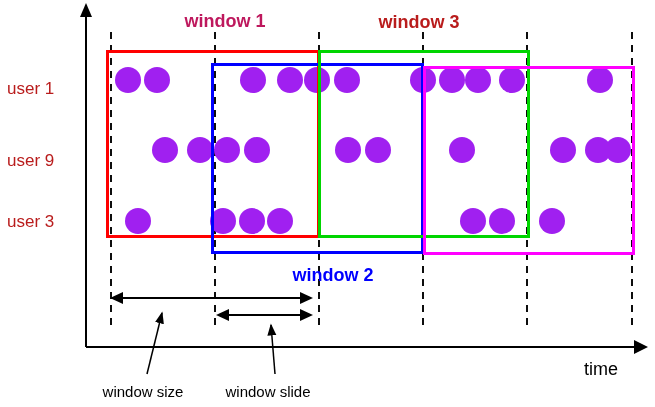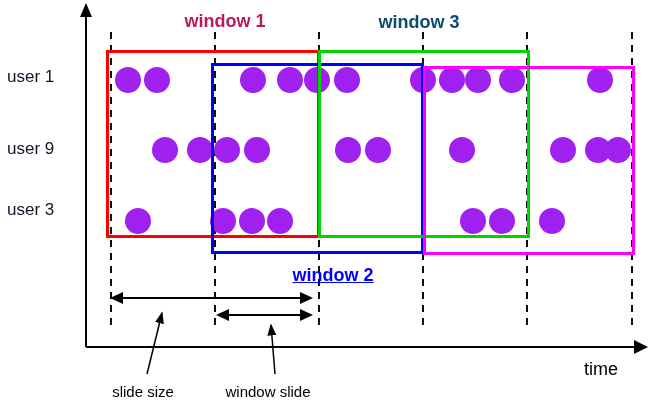--- a/index.html
+++ b/index.html
@@ -1,37 +1,37 @@
 <!DOCTYPE html>
 <html><head>
 <meta charset="utf-8">
 <style>
   html,body { margin:0; padding:0; background:#fff; }
   .canvas {
     position:relative; width:655px; height:407px; background:#ffffff;
     font-family:"Liberation Sans", sans-serif; overflow:hidden;
   }
   .user-label {
-    position:absolute; left:7px; font-size:17px; color:#0f172a; white-space:nowrap;
+    position:absolute; left:7px; font-size:17px; color:#b91c1c; white-space:nowrap;margin-top:12px;
   }
   .winbox {
     position:absolute; border:3px solid #000; box-sizing:border-box; z-index:3;
     background:transparent;
   }
   .win1 { left:106px; top:50px;  width:214px; height:188px; }
   .win2 { left:211px; top:63px;  width:213px; height:191px; }
   .win3 { left:318px; top:50px;  width:212px; height:188px; }
   .win4 { left:423px; top:66px;  width:212px; height:189px; }
   .winlabel {
     position:absolute; font-size:18px; font-weight:bold; white-space:nowrap;
     transform:translateX(-50%); z-index:4;
   }
   .wl1 { left:225px; top:11px; }
   .wl3 { left:419px; top:12px; }
-  .wl2 { left:333px; top:265px;text-decoration:underline; }
+  .wl2 { left:333px; top:265px; }
   .wl4 { left:521px; top:271px; }
   .dash {
     position:absolute; top:32px; height:296px; width:2px; z-index:1;
     background:repeating-linear-gradient(to bottom,#0d0d0d 0 7px,transparent 7px 13px);
   }
   .dot {
     position:absolute; width:26px; height:26px; border-radius:50%;
     transform:translate(-50%,-50%); z-index:2;
   }
   .axis-line { position:absolute; background:#000; z-index:1; }
@@ -111,38 +111,38 @@
   <div class="user-label" style="top:139px">user 9</div>
   <div class="user-label" style="top:200px">user 3</div>
 
   <div class="winbox win1" style="border-color: rgb(255, 0, 0);"></div>
   <div class="winbox win2" style="border-color: rgb(0, 0, 255);"></div>
   <div class="winbox win3" style="border-color: rgb(0, 213, 0);"></div>
   <div class="winbox win4" style="border-color: rgb(255, 0, 255);"></div>
 
   <div class="winlabel wl1" style="color: #be185d;">window 1</div>
   <div class="winlabel wl2" style="color: rgb(0, 0, 255);">window 2</div>
-  <div class="winlabel wl3" style="color: #0c4a6e;">window 3</div>
+  <div class="winlabel wl3" style="color: #b91c1c;">window 3</div>
 
   <div class="measure-line size-line"></div>
   <div class="tri head-left hl-size"></div>
   <div class="tri head-right hr-size"></div>
 
   <div class="measure-line slide-line"></div>
   <div class="tri head-left hl-slide"></div>
   <div class="tri head-right hr-slide"></div>
 
   <svg class="pointer-svg" width="655" height="407">
     <defs>
       <marker id="ah" markerWidth="10" markerHeight="8" refX="7" refY="3" orient="auto" markerUnits="strokeWidth">
         <path d="M0,0 L8,3 L0,6 z" fill="#000"></path>
       </marker>
     </defs>
     <line x1="147" y1="374" x2="162" y2="313" stroke="#000" stroke-width="1.5" marker-end="url(#ah)"></line>
     <line x1="275" y1="374" x2="271" y2="325" stroke="#000" stroke-width="1.5" marker-end="url(#ah)"></line>
   </svg>
 
-  <div class="note-label note-size">slide size</div>
+  <div class="note-label note-size">window size</div>
   <div class="note-label note-slide">window slide</div>
 
   <div class="time-label">time</div>
 
 </div>
 
 </body></html>

